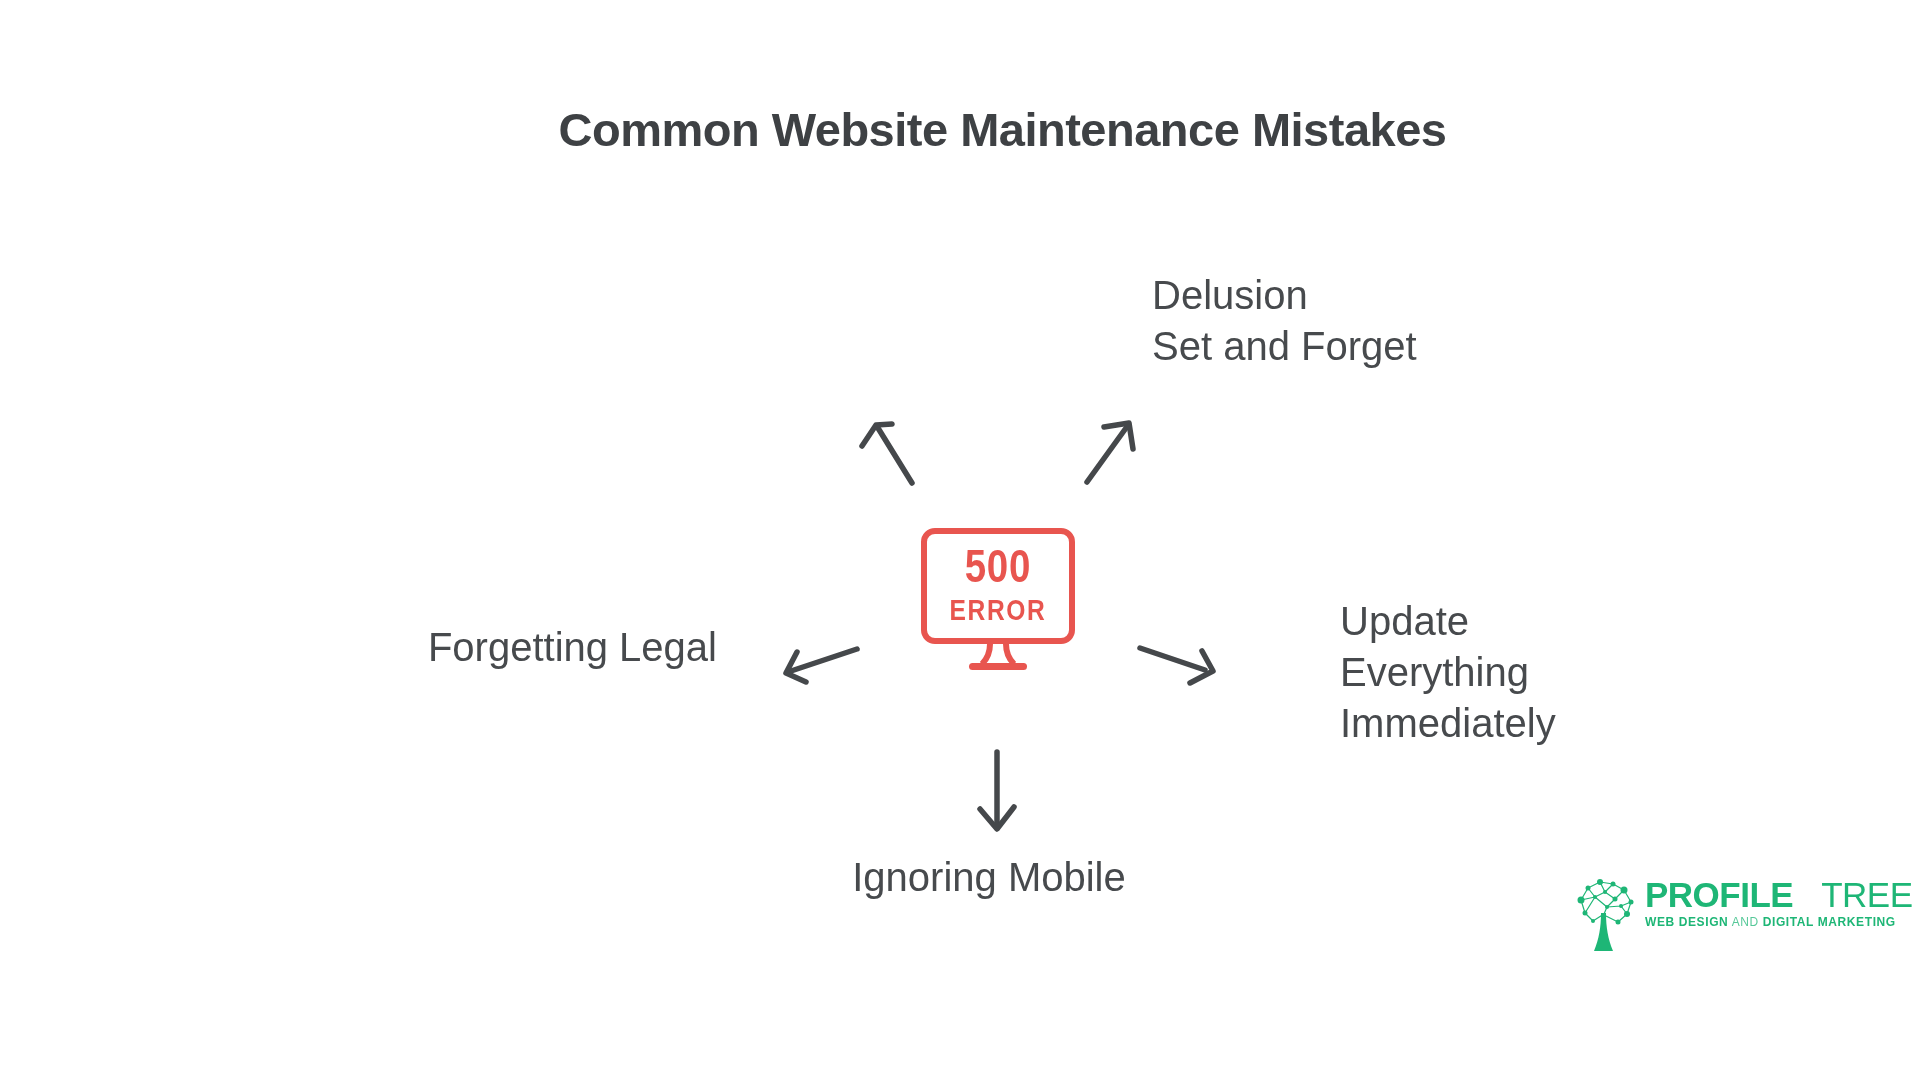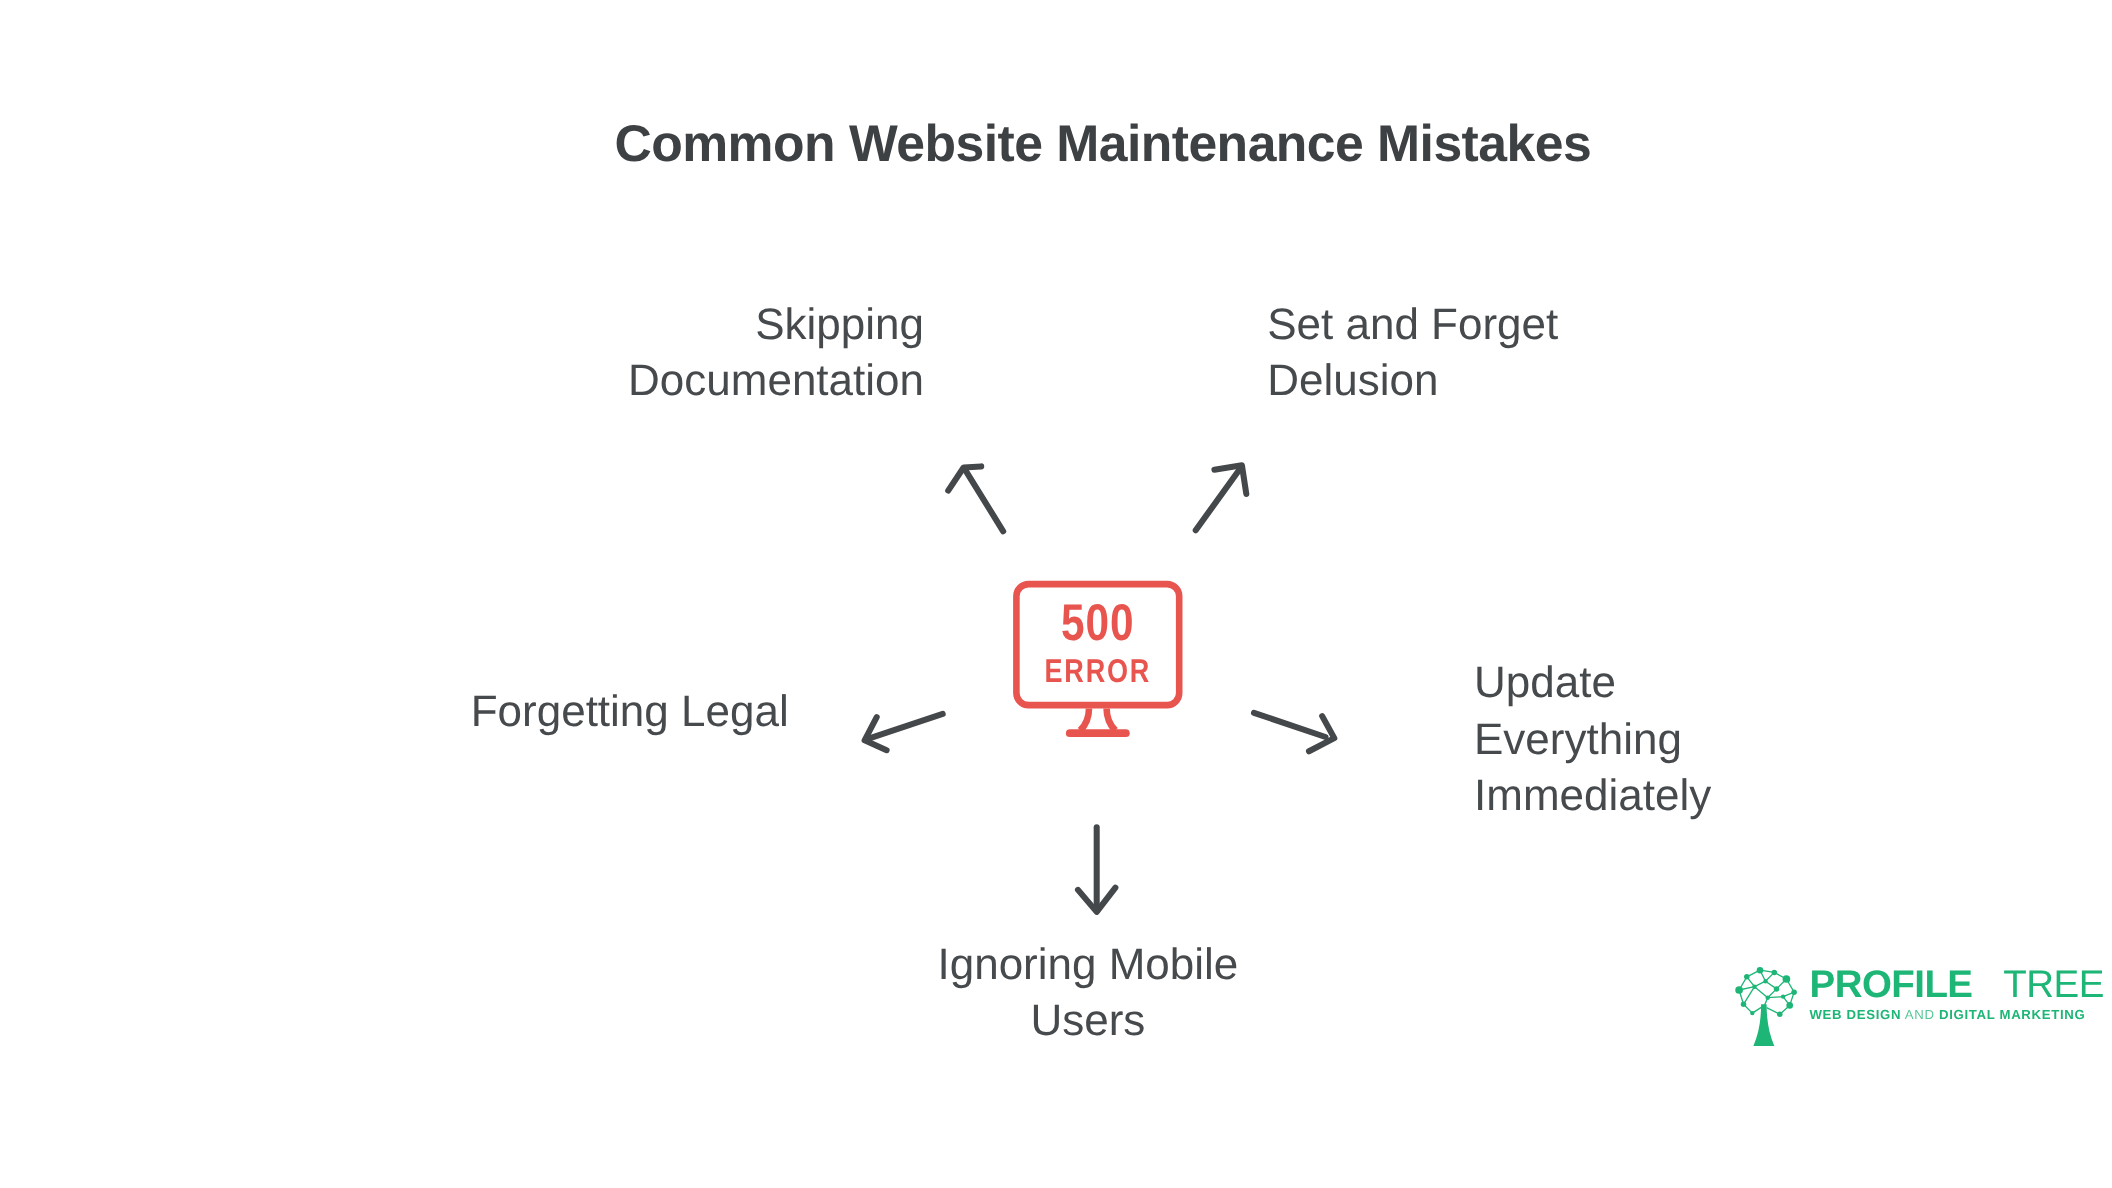--- a/index.html
+++ b/index.html
@@ -113,43 +113,38 @@
   .brand-tagline .bold { font-weight: 700; margin-top: 21px; }
   .brand-tagline .thin { font-weight: 400; opacity: 0.75; }
 </style>
 </head>
 <body>
 
 <div class="canvas">
 
   <h1 class="page-title">Common Website Maintenance Mistakes</h1>
 
-  <div class="mistake-label align-right label-skipping">
-    <div>Skipping</div>
-    <div>Documentation</div>
-  </div>
 
   <div class="mistake-label align-left label-setforget">
+    <div>Delusion</div>
     <div>Set and Forget</div>
-    <div>Delusion</div>
   </div>
 
   <div class="mistake-label align-right label-legal">
     <div>Forgetting Legal</div>
   </div>
 
   <div class="mistake-label align-left label-update">
     <div>Update</div>
     <div>Everything</div>
     <div>Immediately</div>
   </div>
 
   <div class="mistake-label align-center label-mobile">
     <div>Ignoring Mobile</div>
-    <div>Users</div>
   </div>
 
   <svg class="monitor-icon" viewBox="0 0 156 150" aria-hidden="true">
     <rect class="outline" x="4" y="4" width="148" height="110" rx="11"></rect>
     <text text-anchor="middle" font-size="47" letter-spacing="1" transform="translate(78,55) scale(0.82 1)">500</text>
     <text text-anchor="middle" font-size="30" letter-spacing="2" transform="translate(78,93) scale(0.82 1)">ERROR</text>
     <path class="outline" d="M70,117 C70,126 67,132 62,137 M86,117 C86,126 89,132 94,137"></path>
     <rect class="solid" x="49" y="136" width="58" height="7" rx="3.5"></rect>
   </svg>
 

